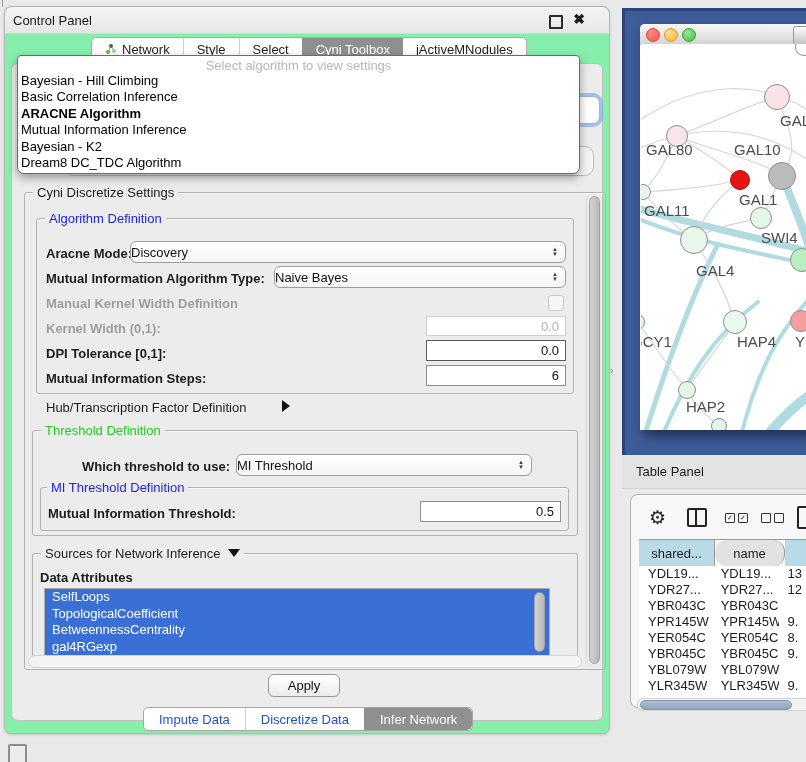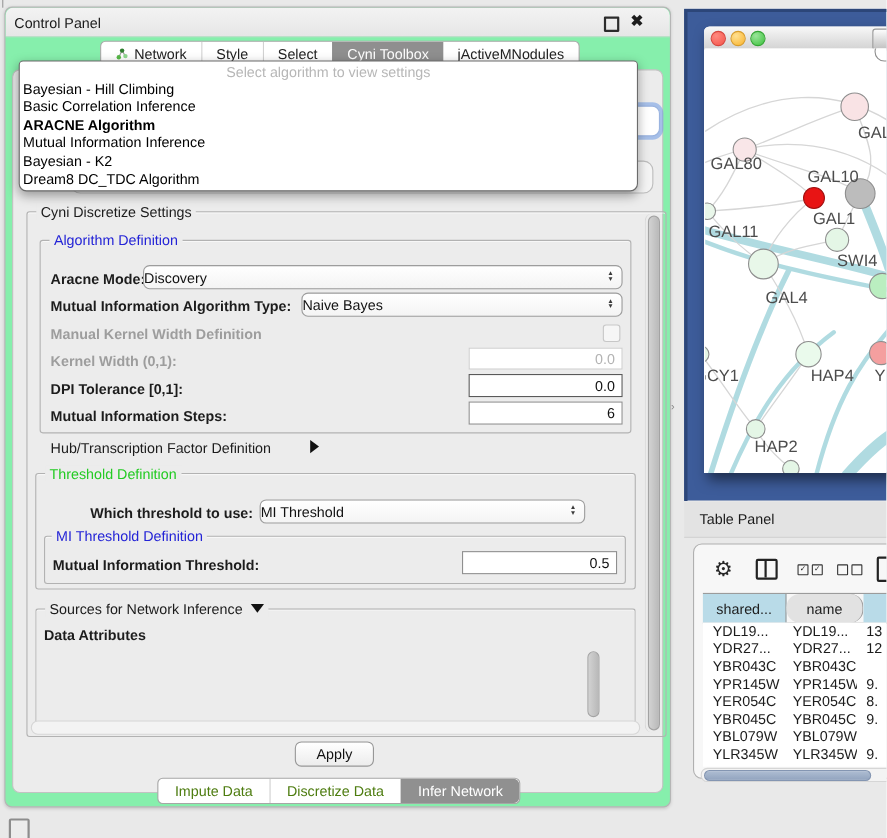--- a/index.html
+++ b/index.html
@@ -62,21 +62,21 @@
   .attr-item{height:16.6px;line-height:16.6px;background:#3a6fd6;color:#fff;font-size:13px;padding-left:7px;}
   
   .vsb-track{position:absolute;background:#ececec;border-left:1px solid #d8d8d8;border-radius:7px;}
   .vsb-thumb{position:absolute;background:linear-gradient(90deg,#d2d2d2,#b9b9b9);border:1px solid #a3a3a3;border-radius:6px;}
   .hsb-track{position:absolute;background:#f3f3f3;border:1px solid #d6d6d6;border-radius:7px;}
   
   .btn{position:absolute;background:linear-gradient(#ffffff,#ececec);border:1px solid #979797;border-radius:6px;
     font-size:13px;color:#111;text-align:center;}
   .btabbar{position:absolute;display:flex;background:#fff;border:1px solid #a6a6a6;border-radius:5px;
     overflow:hidden;height:22px;font-size:13px;}
-  .btab{display:flex;align-items:center;justify-content:center;padding:0 15px;color:#4d7c0f;border-left:1px solid #cfcfcf;white-space:nowrap;}
+  .btab{display:flex;align-items:center;justify-content:center;padding:0 15px;color:#1d4ed8;border-left:1px solid #cfcfcf;white-space:nowrap;}
   .btab:first-child{border-left:none;}
   .btab.sel{background:#909090;color:#fff;border-left-color:#909090;border-radius:0 5px 5px 0;}
   
   .blue-bg{position:absolute;left:622px;top:8px;width:184px;height:447px;background:#3d5c9a;
     box-shadow:inset 3px 3px 0 #2c4679;}
   .net-win{position:absolute;left:640px;top:24px;width:170px;height:406px;background:#fff;
     border-radius:5px 0 0 0;box-shadow:4px 6px 12px rgba(0,0,0,.5);}
   .net-titlebar{position:absolute;left:0;top:0;right:0;height:20px;background:linear-gradient(#f8f8f8,#d4d4d4);
     border-bottom:1px solid #b2b2b2;border-radius:5px 0 0 0;}
   .tl{position:absolute;top:4px;width:12px;height:12px;border-radius:50%;}
@@ -201,20 +201,26 @@
   <div class="lbl" style="left:48px;top:506px;">Mutual Information Threshold:</div>
   <div class="field" style="left:420px;top:501px;width:141px;height:21px;">0.5</div>
 
   <div class="group" style="left:32px;top:553px;width:544px;height:104px;border-bottom:none;">
     <div class="gtitle t-black" style="left:8px;">
       <span>Sources for Network Inference</span>
       <span class="tri-down" style="margin-left:4px;"></span>
     </div>
   </div>
   <div class="lbl" style="left:40px;top:570px;">Data Attributes</div>
+  <div id="attr-list" class="attr-list" style="left:44px;top:588px;width:504px;height:67px;">
+      <div class="attr-item">SelfLoops</div>
+      <div class="attr-item">TopologicalCoefficient</div>
+      <div class="attr-item">BetweennessCentrality</div>
+      <div class="attr-item">gal4RGexp</div>
+    </div>
   <div class="vsb-thumb" style="left:534px;top:592px;width:9px;height:58px;"></div>
 
   <div class="vsb-track" style="left:586px;top:194px;width:14px;height:472px;">
     <div class="vsb-thumb" style="left:2px;top:2px;width:9px;height:466px;"></div>
   </div>
   <div class="hsb-track" style="left:28px;top:655px;width:552px;height:11px;"></div>
 
   <div class="btn" style="left:268px;top:674px;width:70px;height:21px;line-height:21px;">Apply</div>
   <div id="bottom-tabs" class="btabbar" style="left:143px;top:707px;">
       <div class="btab">Impute Data</div>
@@ -273,21 +279,21 @@
           <div class="node" style="left: 109px; top: 163px; height: 22px; width: 22px; background: rgb(228, 246, 230);"></div>
           <div class="node" style="left: 39px; top: 182px; height: 28px; width: 28px; background: rgb(232, 247, 233);"></div>
           <div class="node" style="left: 149px; top: 204px; height: 24px; width: 24px; background: rgb(186, 238, 192);"></div>
           <div class="node" style="left: -12px; top: 270px; height: 16px; width: 16px; background: rgb(228, 246, 230);"></div>
           <div class="node" style="left: 82px; top: 266px; height: 24px; width: 24px; background: rgb(234, 250, 236);"></div>
           <div class="node" style="left: 149px; top: 266px; height: 22px; width: 22px; background: rgb(244, 159, 159);"></div>
           <div class="node" style="left: 37px; top: 337px; height: 18px; width: 18px; background: rgb(228, 246, 230);"></div>
           <div class="node" style="left: 70px; top: 374px; height: 16px; width: 16px; background: rgb(228, 246, 230);"></div>
           <div class="nlabel" style="left: 139px; top: 68px;">GAL</div>
           <div class="nlabel" style="left: 5px; top: 97px;">GAL80</div>
-          <div class="nlabel" style="left: 93px; top: 108px;">GAL10</div>
+          <div class="nlabel" style="left: 93px; top: 97px;">GAL10</div>
           <div class="nlabel" style="left: 3px; top: 158px;">GAL11</div>
           <div class="nlabel" style="left: 98px; top: 147px;">GAL1</div>
           <div class="nlabel" style="left: 120px; top: 185px;">SWI4</div>
           <div class="nlabel" style="left: 55px; top: 218px;">GAL4</div>
           <div class="nlabel" style="left: -10px; top: 289px;">GCY1</div>
           <div class="nlabel" style="left: 96px; top: 289px;">HAP4</div>
           <div class="nlabel" style="left: 154px; top: 289px;">Y</div>
           <div class="nlabel" style="left: 45px; top: 354px;">HAP2</div>
         </div>
     </div>

